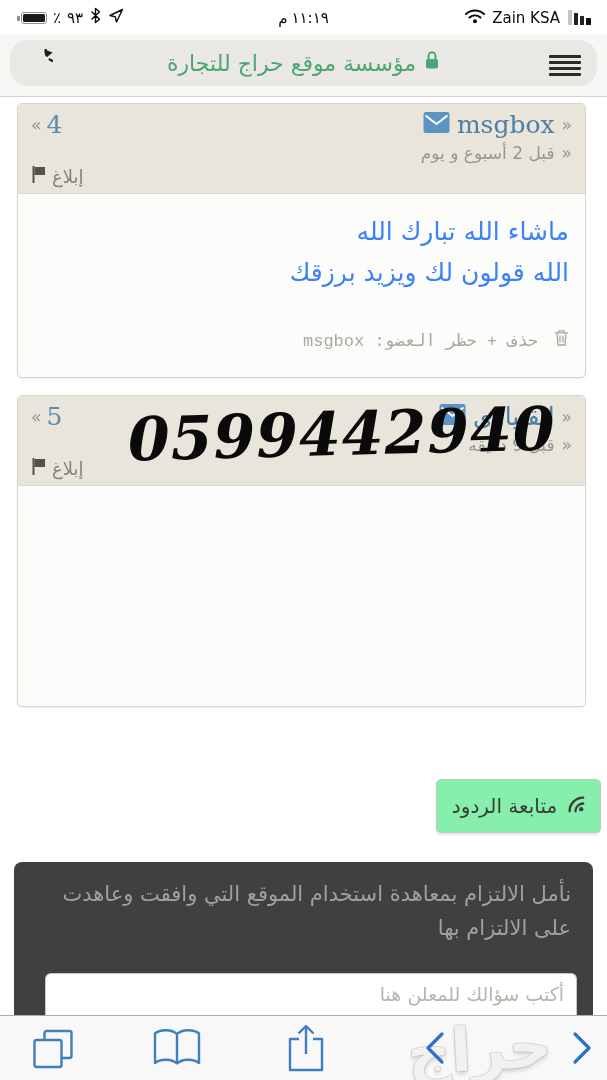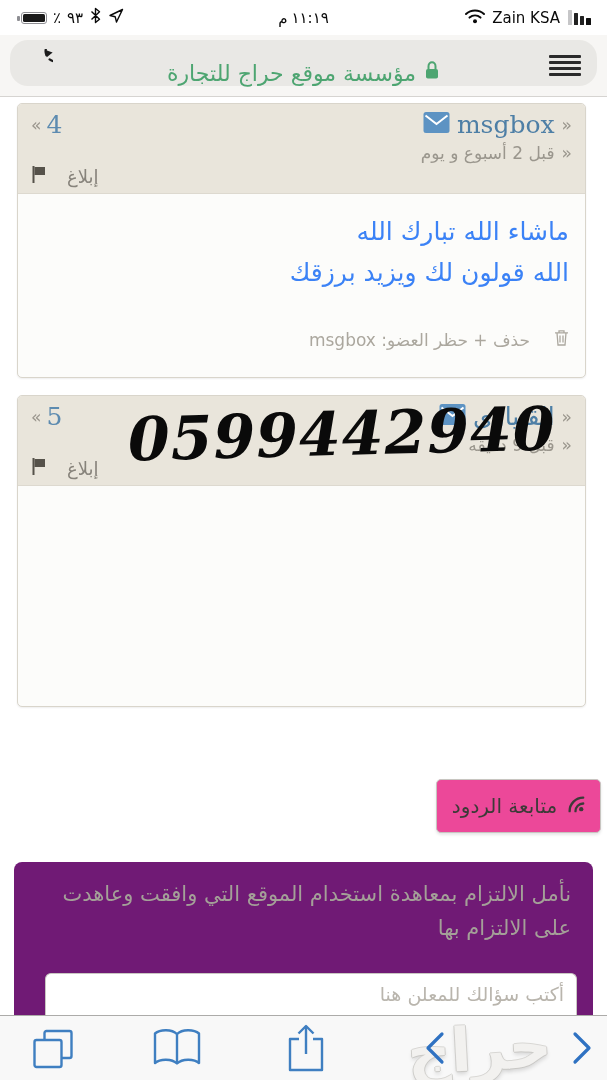--- a/index.html
+++ b/index.html
@@ -20,61 +20,61 @@
   .bars { display:flex; align-items:flex-end; gap:2px; margin-left:2px; }
   .bars i { display:block; width:4px; border-radius:0.5px; }
   .bars .b1 { height:15px; background:#c6c6c8; }
   .bars .b2 { height:12px; background:#222; }
   .bars .b3 { height:9px; background:#222; }
   .bars .b4 { height:7px; width:5px; background:#111; }
 
   
   .browser-bar { position:absolute; top:35px; left:0; width:100%; height:62px; background:#f7f6f4; border-bottom:1px solid #d6d4d1; }
   .pill { position:absolute; top:5px; left:10px; right:10px; height:46px; background:#e9e8e5; border-radius:18px;
-    display:flex; align-items:flex-end; justify-content:center; }
+    display:flex; align-items:center; justify-content:center; }
   .reload-btn { position:absolute; left:16px; top:9px; width:28px; height:28px; background:none; border:none; cursor:pointer; }
   .reader-btn { position:absolute; right:16px; top:12px; width:32px; height:24px; background:none; border:none; cursor:pointer; }
   .reader-btn i { display:block; height:2.6px; background:#2a2a2a; margin:3.4px 0; border-radius:1px; }
   .pill-title { display:flex; align-items:center; gap:8px; color:#4da571; font-size:22px; }
 
   
   .card { position:absolute; left:17px; width:569px; background:#fcfcfa; border:1px solid #d9d5cb; border-radius:5px;
     box-shadow:0 1px 2px rgba(0,0,0,0.07); overflow:hidden; }
   .card1 { top:103px; height:275px; }
   .card2 { top:395px; height:312px; }
   .card-head { background:#e9e5db; border-bottom:1px solid #ddd9cf; padding:6px 13px 5px; }
   .head-top { display:flex; justify-content:space-between; align-items:center; line-height:1.2; }
   .head-user { display:flex; align-items:center; gap:7px; }
   .username { color:#4e7fa6; font-size:25px; font-family:"DejaVu Serif","DejaVu Sans",serif; }
   .cnum { color:#5d8bb0; font-size:25px; font-family:"DejaVu Serif","DejaVu Sans",serif; }
   .head-num { display:flex; align-items:center; gap:5px; }
   .marker { color:#9a968d; font-size:17px; }
   .head-time { display:flex; align-items:center; gap:7px; color:#9a968d; font-size:17px; margin-top:3px; }
-  .head-report { display:flex; justify-content:flex-end; align-items:center; gap:21px; color:#87837b; font-size:18px; margin-top:2px; cursor:pointer; }
+  .head-report { display:flex; justify-content:flex-end; align-items:center; gap:6px; color:#87837b; font-size:18px; margin-top:2px; cursor:pointer; }
   .card-body { padding:18px 16px 10px; }
   .card-body p { font-size:25px; color:#3b82f6; line-height:1.62; text-align:right; }
-  .admin-row { display:flex; justify-content:flex-start; align-items:center; gap:24px; color:#aba79e; font-size:17px; cursor:pointer; }
+  .admin-row { display:flex; justify-content:flex-start; align-items:center; gap:16px; color:#aba79e; font-size:17px; cursor:pointer;font-family:Liberation Mono, monospace; }
   .card1 .admin-row { margin-top:36px; }
   .card2 .admin-row { margin-top:38px; }
 
   
   .wm-seller { position:absolute; top:282px; left:0; right:0; z-index:6; text-align:center; white-space:nowrap;
     font-size:66px; font-weight:bold; color:#090909; line-height:1.45; pointer-events:none; }
   .wm-phone { position:absolute; top:399px; left:128px; z-index:6; direction:ltr; white-space:nowrap;
     font-family:"DejaVu Serif", serif; font-style:italic; font-weight:bold; font-size:60px; letter-spacing:1px;
     color:#0a0a0a; transform:rotate(-1.5deg); pointer-events:none; }
 
   
-  .follow-btn { position:absolute; top:779px; right:6px; width:165px; height:54px; background:#ec4899;
+  .follow-btn { position:absolute; top:779px; right:6px; width:165px; height:54px; background:#86efac;
     border:1px solid #c7c5c0; border-radius:5px; box-shadow:0 2px 3px rgba(0,0,0,0.10);
     display:flex; align-items:center; justify-content:center; gap:9px; font-size:20px; color:#3c3b38; cursor:pointer;
     font-family:"DejaVu Sans", sans-serif; }
 
   
-  .panel { position:absolute; top:862px; left:14px; width:579px; height:153px; background:#701a75; border-radius:8px 8px 0 0; }
+  .panel { position:absolute; top:862px; left:14px; width:579px; height:153px; background:#404040; border-radius:8px 8px 0 0; }
   .agreement { padding:16px 22px 0; font-size:21px; color:#a4a098; line-height:1.6; text-align:right; }
   .q-box { position:absolute; top:973px; left:45px; width:532px; height:47px; background:#ffffff;
     border:1px solid #c9c7c2; border-bottom:none; border-radius:6px 6px 0 0; padding:9px 12px;
     font-size:19px; color:#555; text-align:right; resize:none; outline:none; font-family:"DejaVu Sans", sans-serif; direction:rtl; }
   .q-box::placeholder { color:#b9b5ad; }
 
   
   .bottom-bar { position:absolute; top:1015px; left:0; width:100%; height:65px; background:rgba(248,248,248,0.98);
     border-top:1px solid #acaba9; z-index:10; }
   .logo-wm { position:absolute; left:352px; top:-2px; width:255px; z-index:1; text-align:center; white-space:nowrap;

